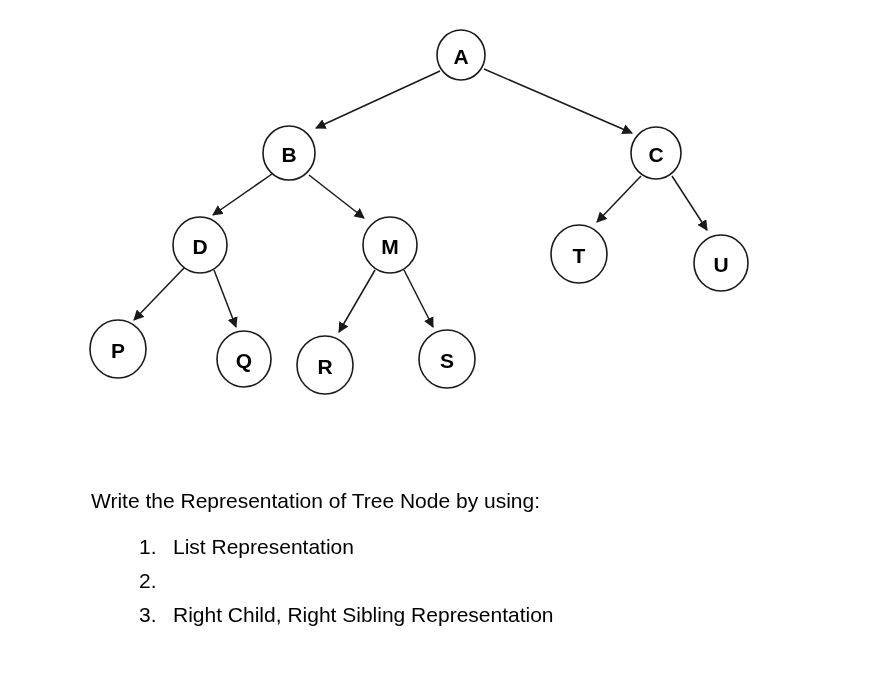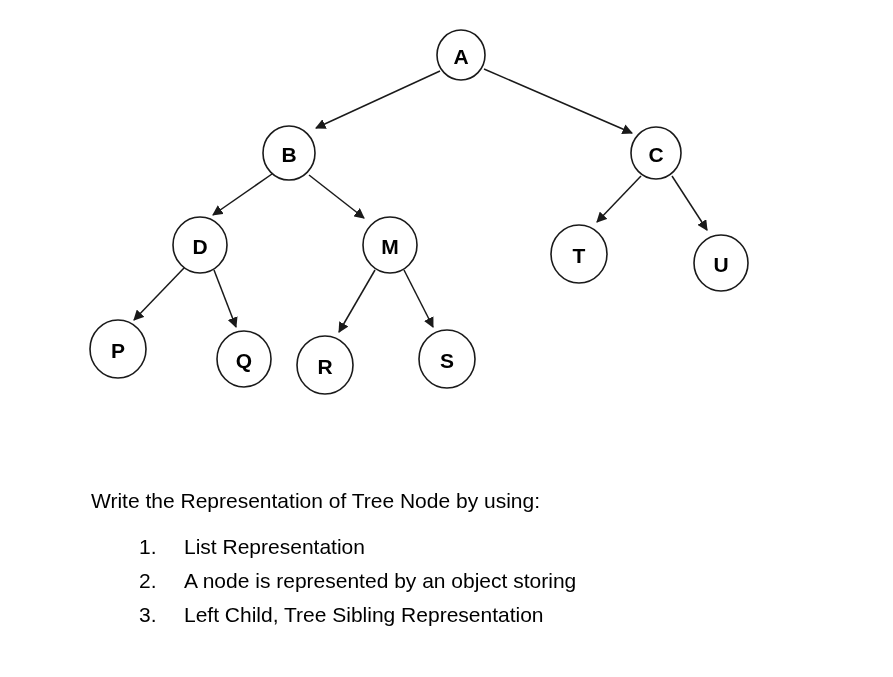--- a/index.html
+++ b/index.html
@@ -75,21 +75,20 @@
   }
   .list-marker {
     display: inline-block;
     width: 34px;
     flex: 0 0 34px;
     padding-left: 48px;
     box-sizing: content-box;
   }
   .list-text {
     display: inline-block;
-    margin-left: 11px;
   }
 </style>
 </head>
 <body>
 
 <svg id="tree-canvas" viewBox="0 0 893 430" xmlns="http://www.w3.org/2000/svg">
   <defs>
     <marker id="arrow" viewBox="0 0 10 10" refX="9" refY="5" markerWidth="7" markerHeight="7" orient="auto-start-reverse">
       <path d="M 0 0 L 10 5 L 0 10 z" class="arrow-head"></path>
     </marker>
@@ -156,20 +155,19 @@
 
 <div id="text-block">
   <p id="question-heading">Write the Representation of Tree Node by using:</p>
   <ol id="answer-list">
       <li>
         <span class="list-marker">1.</span>
         <span class="list-text">List Representation</span>
       </li>
       <li>
         <span class="list-marker">2.</span>
-        <span class="list-text">A node is represented by an object storing</span>
       </li>
       <li>
         <span class="list-marker">3.</span>
-        <span class="list-text">Left Child, Tree Sibling Representation</span>
+        <span class="list-text">Right Child, Right Sibling Representation</span>
       </li>
     </ol>
 </div>
 
 </body></html>

